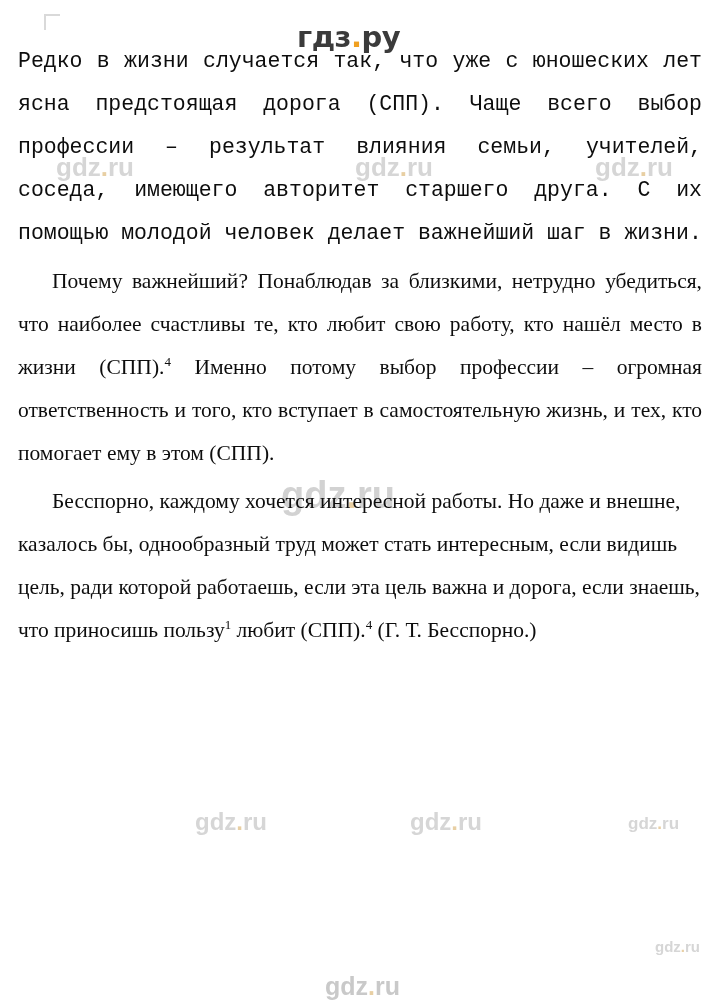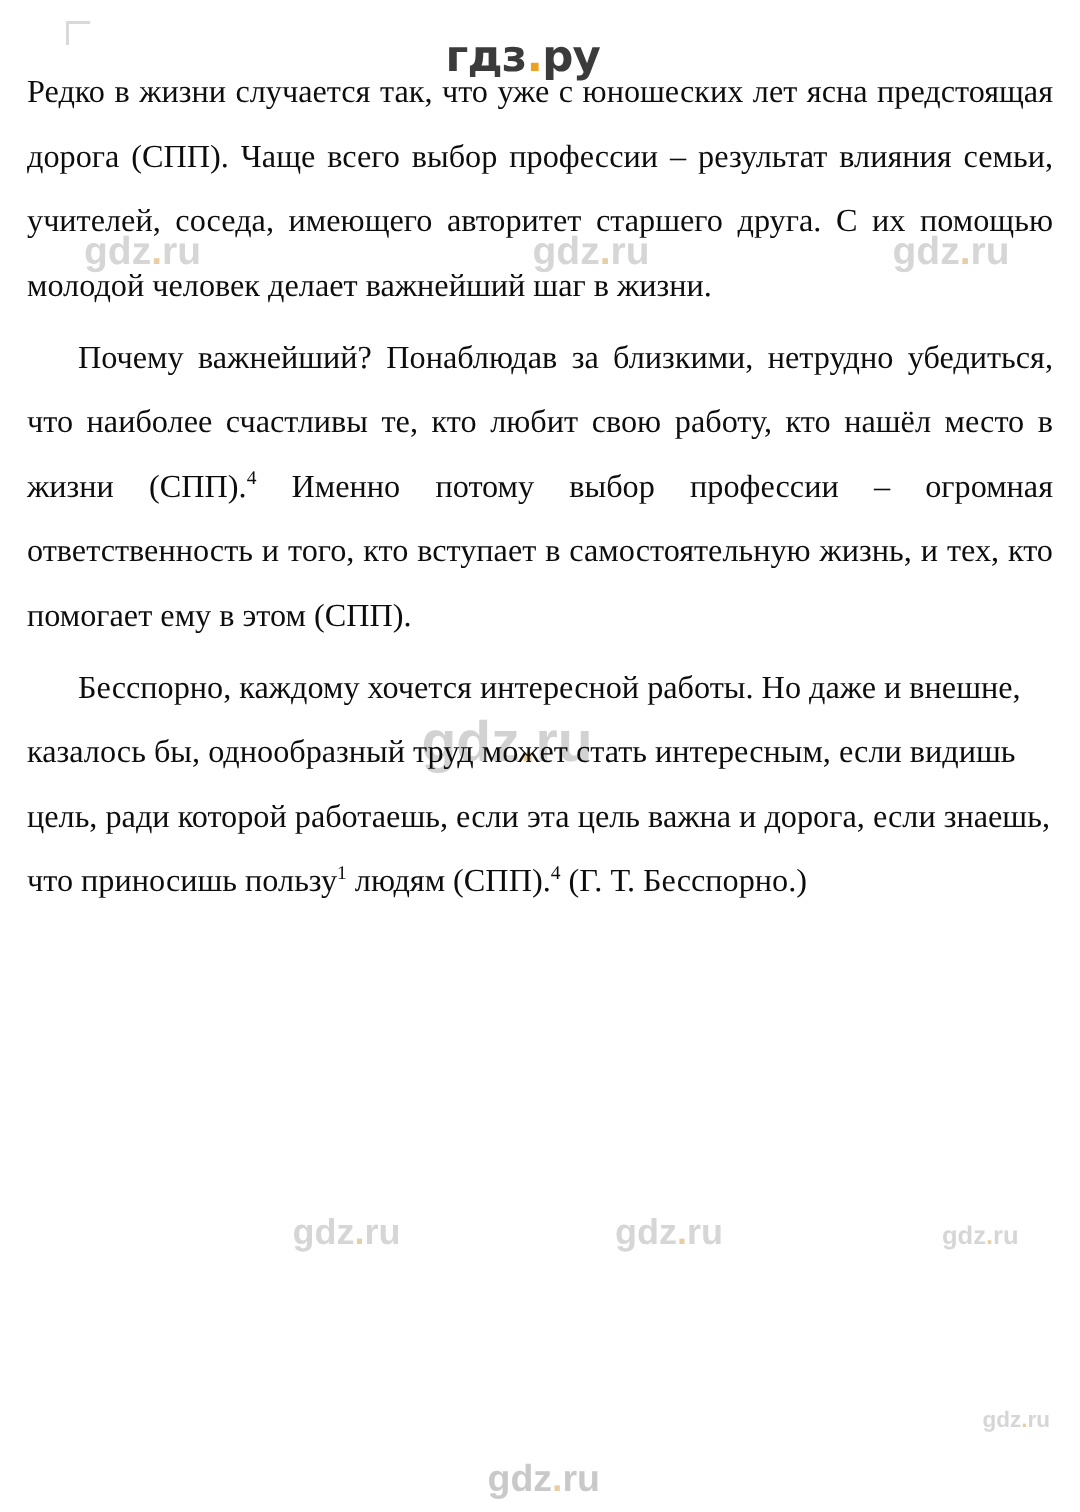--- a/index.html
+++ b/index.html
@@ -51,20 +51,21 @@
     color: #0d0d0d;
     text-align: justify;
     text-justify: inter-word;
     margin: 0 0 5px 0;
     text-indent: 34px;
     position: relative;
     z-index: 3;
   }
   .para.first {
     text-indent: 0;
+    font-family: Liberation Mono, monospace;
   }
   .para:last-child {
     text-align: left;
   }
   sup {
     font-size: 13px;
     vertical-align: super;
     line-height: 0;
   }
 
@@ -120,15 +121,15 @@
 <div class="wm wm-g"><span>gdz</span><span class="dot">.</span><span>ru</span></div>
 <div class="wm wm-bottom"><span>gdz</span><span class="dot">.</span><span>ru</span></div>
 
 <div class="doc">
 
   <p class="para first"><span>Редко в жизни случается так, что уже с юношеских лет ясна предстоящая дорога (СПП). Чаще всего выбор профессии – результат влияния семьи, учителей, соседа, имеющего авторитет старшего друга. С их помощью молодой человек делает важнейший шаг в жизни.</span></p>
 
   <p class="para"><span>Почему важнейший? Понаблюдав за близкими, нетрудно убедиться, что наиболее счастливы те, кто любит свою работу, кто нашёл место в жизни (СПП).</span><sup>4</sup><span> Именно потому выбор профессии – огромная ответственность и того, кто вступает в самостоятельную жизнь, и тех, кто помогает ему в этом (СПП).</span></p>
 
 
-  <p class="para"><span>Бесспорно, каждому хочется интересной работы. Но даже и внешне, казалось бы, однообразный труд может стать интересным, если видишь цель, ради которой работаешь, если эта цель важна и дорога, если знаешь, что приносишь пользу</span><sup>1</sup><span> людям (СПП).</span><sup>4</sup><span> (Г. Т. Бесспорно.)</span></p>
+  <p class="para"><span>Бесспорно, каждому хочется интересной работы. Но даже и внешне, казалось бы, однообразный труд может стать интересным, если видишь цель, ради которой работаешь, если эта цель важна и дорога, если знаешь, что приносишь пользу</span><sup>1</sup><span> любит (СПП).</span><sup>4</sup><span> (Г. Т. Бесспорно.)</span></p>
 
 </div>
 
 </body></html>

